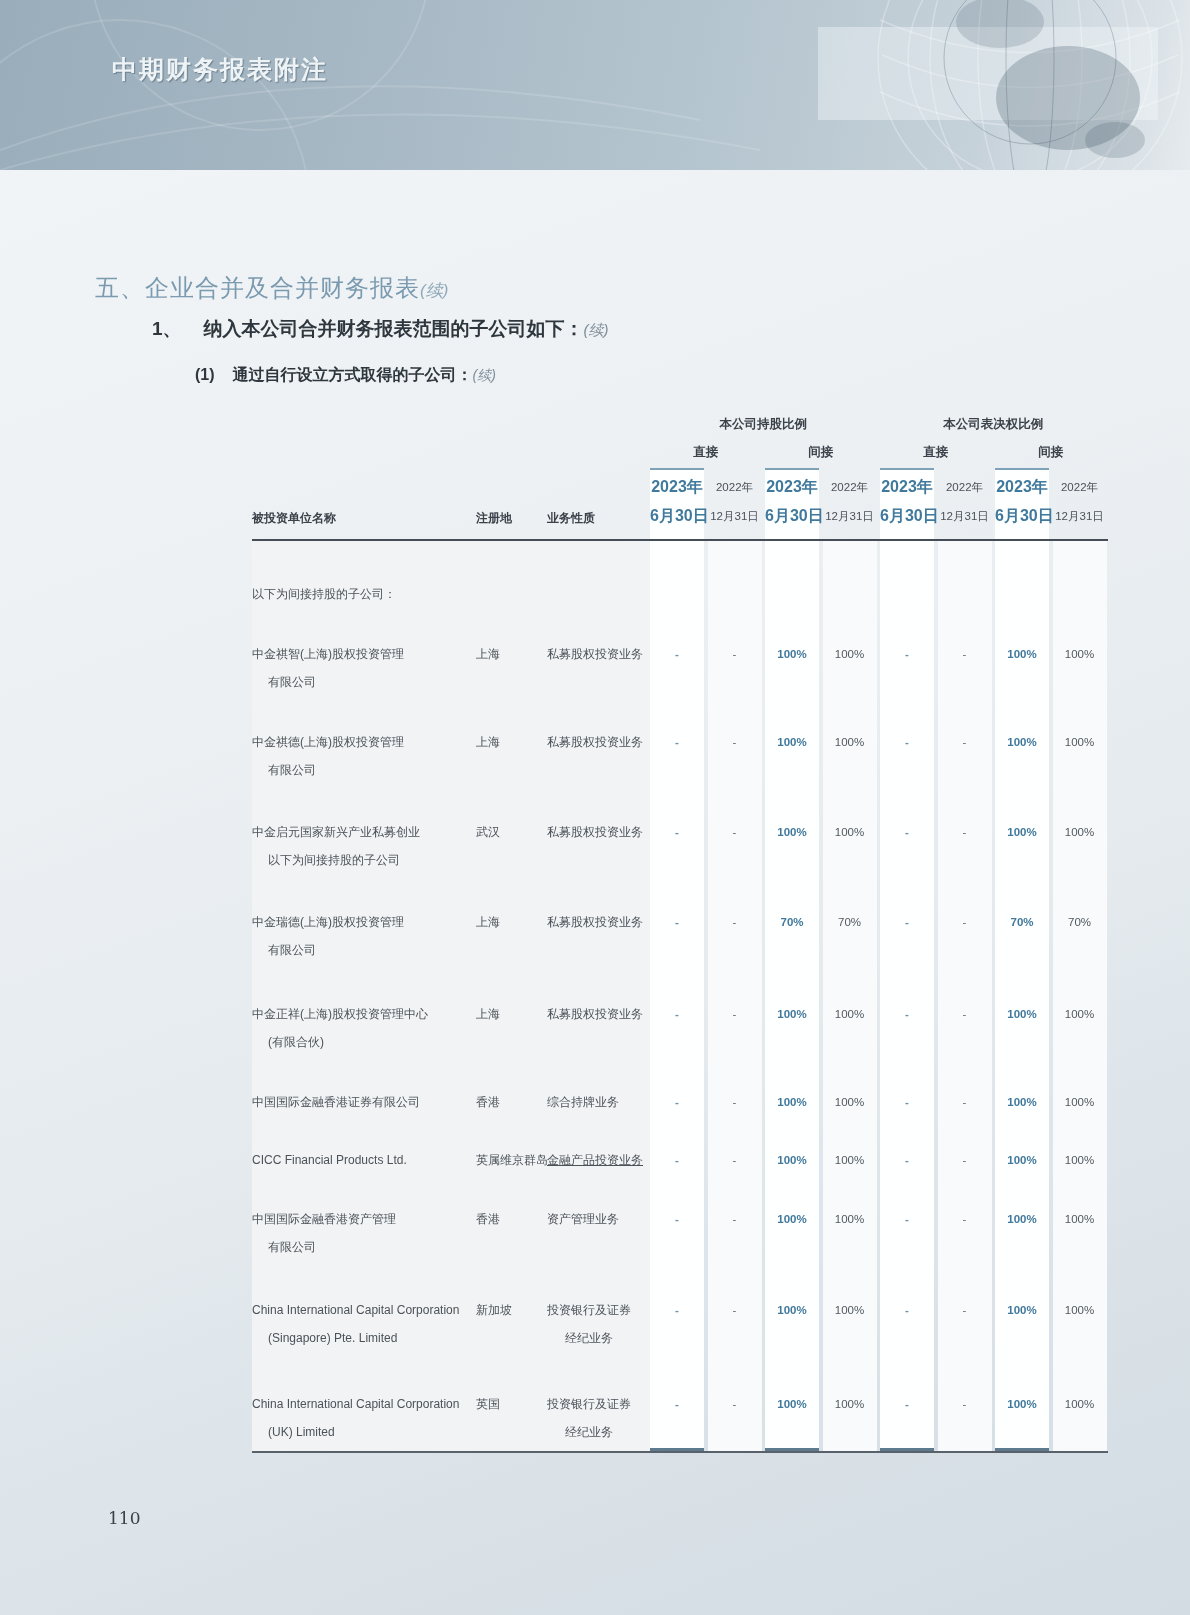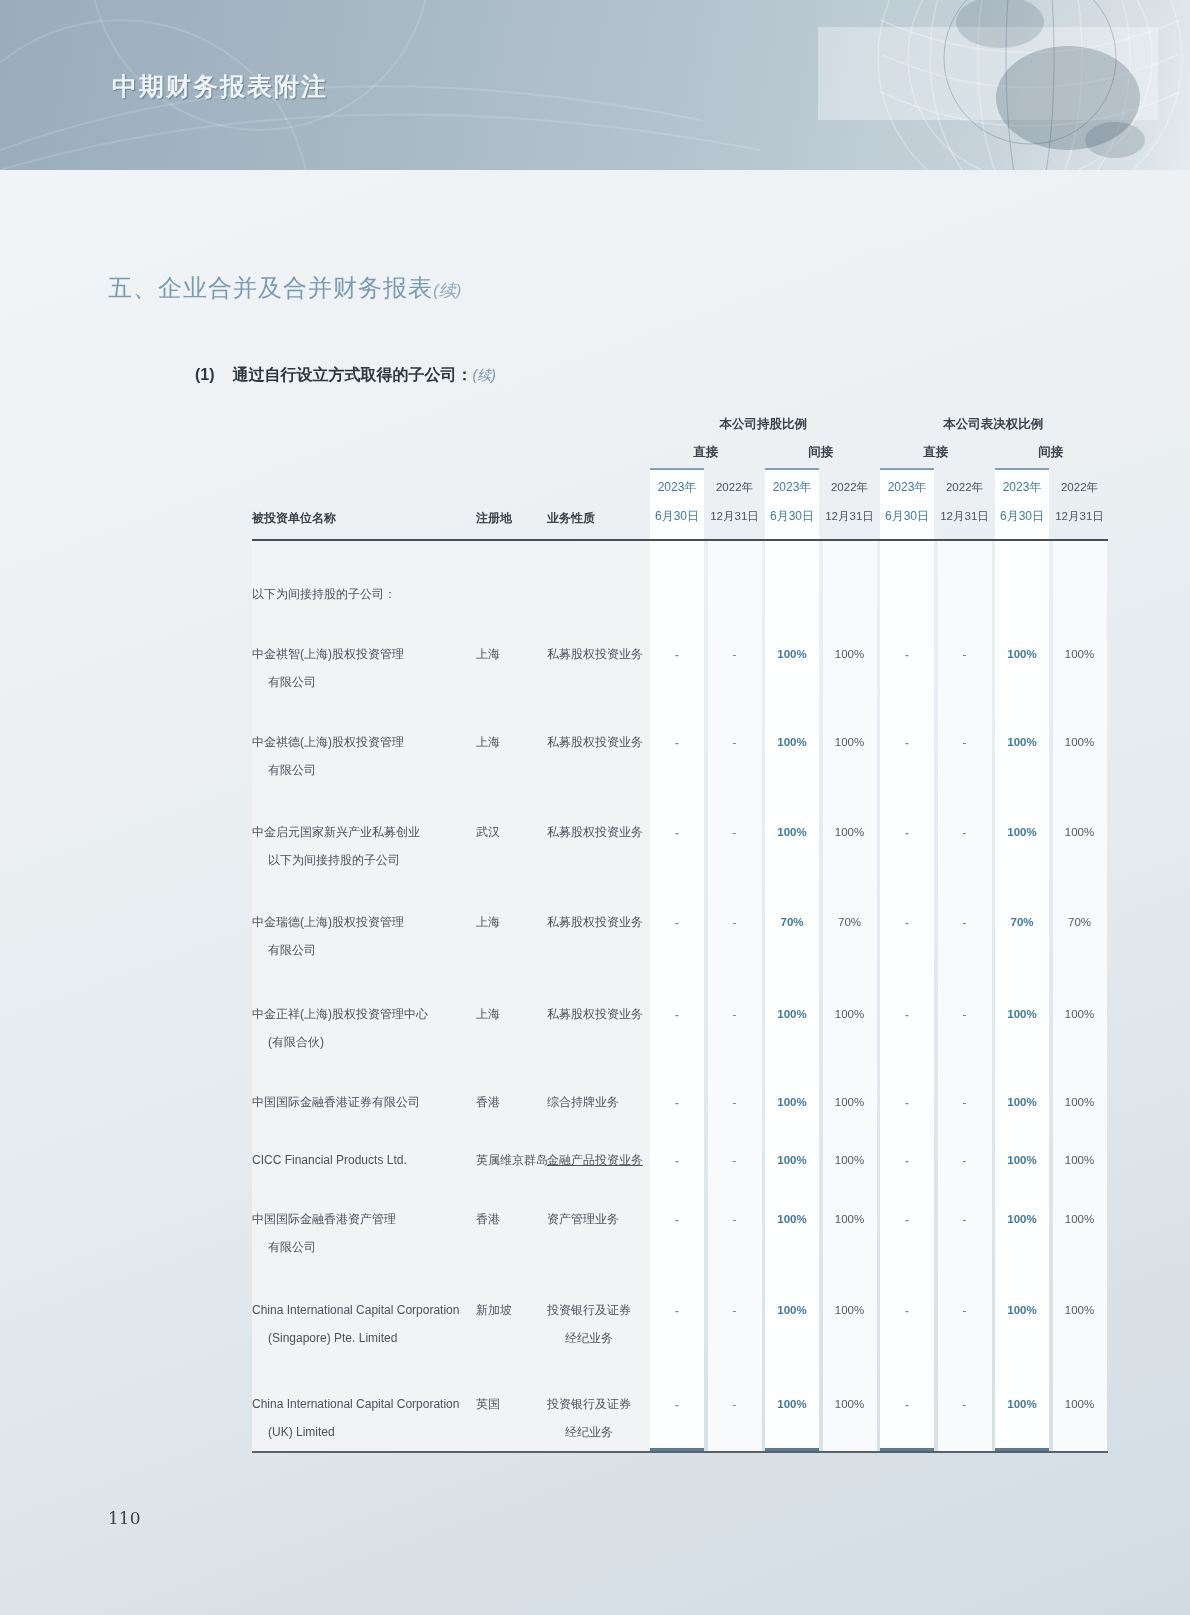--- a/index.html
+++ b/index.html
@@ -14,51 +14,51 @@
     position:absolute;left:0;top:0;width:1190px;height:170px;
     background:linear-gradient(100deg,#9aadbb 0%,#a5b7c3 28%,#afc0cb 48%,#b9c8d1 66%,#c6d2da 82%,#dce3e8 96%,#e6ebee 100%);
   }
   .banner-band{
     position:absolute;left:818px;top:27px;width:340px;height:93px;
     background:rgba(244,248,250,0.42);
   }
   .banner-art{position:absolute;right:0;top:0;}
   .banner-art2{position:absolute;left:0;top:0;}
   .banner-title{
-    position:absolute;left:112px;top:70px;
+    position:absolute;left:112px;top:53px;
     font-family:"DejaVu Serif","Liberation Serif",serif;
     font-size:25px;font-weight:bold;letter-spacing:2px;
     color:#eef3f5;text-shadow:1px 1px 1px rgba(62,84,100,0.55);
   }
   .banner-sub{
     position:absolute;left:112px;top:100px;
     font-style:italic;font-size:14px;letter-spacing:0.5px;
     color:rgba(240,246,249,0.92);text-shadow:0 1px 1px rgba(90,110,125,0.35);
   }
   
-  .h-section{position:absolute;left:108px;top:272px;font-size:24px;letter-spacing:1px;color:#7a9ab0;}
+  .h-section{position:absolute;left:95px;top:272px;font-size:24px;letter-spacing:1px;color:#7a9ab0;}
   .h-section .cont{font-size:17px;font-style:italic;color:#8fa9ba;letter-spacing:0;}
   .h-sub1{position:absolute;left:152px;top:316px;font-size:19px;font-weight:bold;color:#2f373e;}
   .h-sub1 .num{margin-right:22px;}
   .h-sub1 .cont{font-weight:normal;font-style:italic;font-size:15px;color:#7d8e9b;}
   .h-sub2{position:absolute;left:195px;top:365px;font-size:16px;font-weight:bold;color:#2f373e;}
   .h-sub2 .num{margin-right:18px;}
   .h-sub2 .cont{font-weight:normal;font-style:italic;font-size:14px;color:#7d8e9b;}
   
   .tbl{position:absolute;left:0;top:0;width:1190px;height:1615px;font-size:12px;color:#4c5258;}
   .left-bg{position:absolute;left:252px;top:541px;width:398px;height:910px;background:#f1f3f5;}
   .strip22{position:absolute;background:#f8fafb;}
   .strip23{position:absolute;background:#feffff;border-top:2px solid #7ea2b8;border-bottom:3px solid #5d7a8e;}
   .rule-top{position:absolute;left:252px;top:539px;width:856px;height:1.5px;background:#454d56;}
   .rule-bottom{position:absolute;left:252px;top:1451px;width:856px;height:1.5px;background:#59616a;}
   .glabel{position:absolute;top:416px;transform:translateX(-50%);font-weight:bold;font-size:12.5px;color:#3b424a;white-space:nowrap;}
   .plabel{position:absolute;top:444px;transform:translateX(-50%);font-weight:bold;font-size:12.5px;color:#3b424a;white-space:nowrap;}
   .ycell{position:absolute;width:54px;text-align:center;line-height:16px;white-space:nowrap;}
   .ycell.y1{top:479px;} .ycell.y2{top:508px;}
-  .ycell.teal{color:#41799c;font-weight:normal;font-size:12px;}
+  .ycell.teal{color:#41799c;font-weight:bold;font-size:16px;}
   .ycell.gray{color:#4a5158;font-size:11.5px;}
   .chead{position:absolute;top:510px;font-weight:bold;font-size:12px;color:#3b424a;white-space:nowrap;}
   .sec-label{position:absolute;left:252px;top:586px;line-height:16px;color:#4c5258;}
   .cell{position:absolute;line-height:16px;white-space:nowrap;}
   .val{position:absolute;width:54px;text-align:center;line-height:16px;font-size:11.5px;}
   .val.v23{color:#41799c;font-weight:bold;}
   .val.v22{color:#51585f;}
   .val.dash23{color:#6e8fa6;font-weight:bold;}
   .val.dash22{color:#646c74;}
   
@@ -96,20 +96,23 @@
       <ellipse cx="498" cy="98" rx="72" ry="52" fill="rgba(56,78,94,0.26)"></ellipse>
       <ellipse cx="430" cy="22" rx="44" ry="26" fill="rgba(56,78,94,0.18)"></ellipse>
       <ellipse cx="545" cy="140" rx="30" ry="18" fill="rgba(56,78,94,0.20)"></ellipse>
     </svg>
     <div class="banner-title">中期财务报表附注</div>
   </div>
 
   <div class="h-section">
     <span>五、企业合并及合并财务报表</span><span class="cont">(续)</span>
   </div>
+  <div class="h-sub1">
+    <span class="num">1、</span><span>纳入本公司合并财务报表范围的子公司如下：</span><span class="cont">(续)</span>
+  </div>
   <div class="h-sub2">
     <span class="num">(1)</span><span>通过自行设立方式取得的子公司：</span><span class="cont">(续)</span>
   </div>
 
   <div class="tbl">
     <div id="strips">
         <div class="strip23" style="left: 650px; top: 468px; width: 54px; height: 978px;"></div>
         <div class="strip22" style="left: 707.5px; top: 541px; width: 54px; height: 910px;"></div>
         <div class="strip23" style="left: 765px; top: 468px; width: 54px; height: 978px;"></div>
         <div class="strip22" style="left: 822.5px; top: 541px; width: 54px; height: 910px;"></div>

